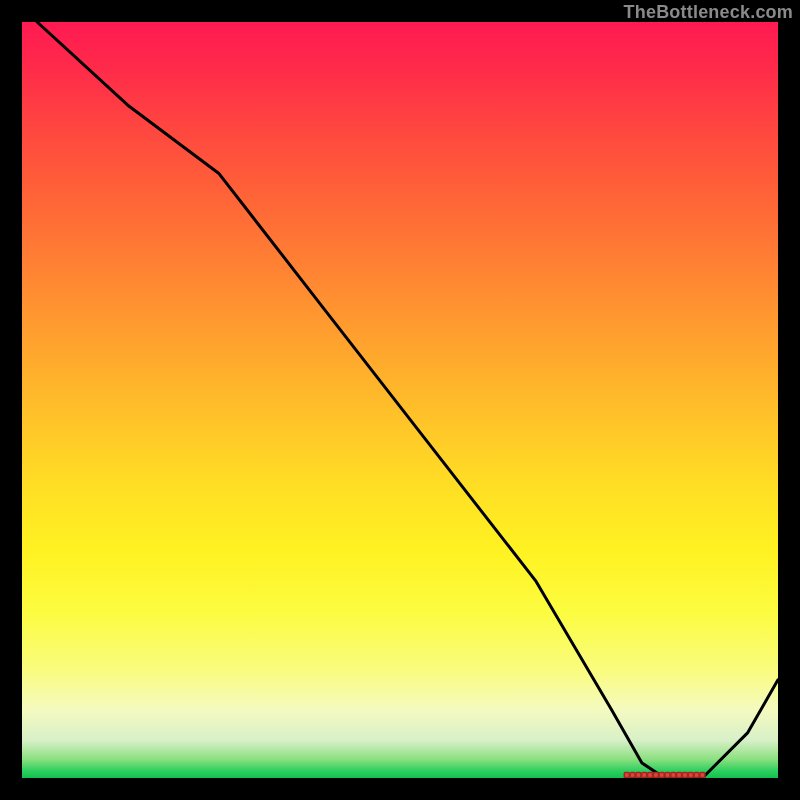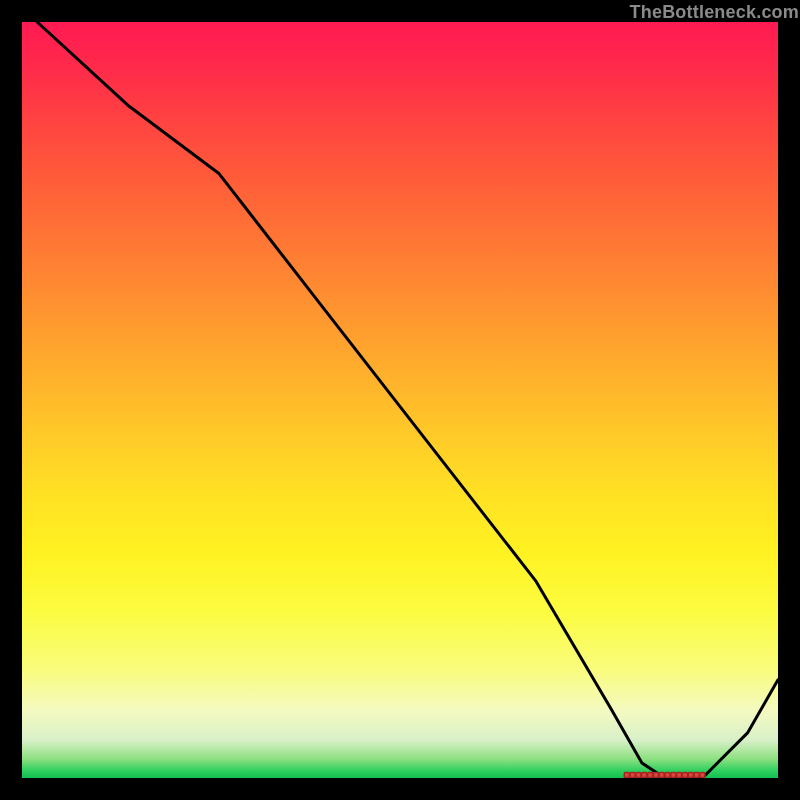--- a/index.html
+++ b/index.html
@@ -52,21 +52,21 @@
   .line-svg {
     position: absolute;
     left: 0;
     top: 0;
     width: 100%;
     height: 100%;
   }
   .watermark {
     position: absolute;
     top: 2px;
-    right: 1px;
+    right: 7px;
     font-family: Arial, Helvetica, sans-serif;
     font-size: 18px;
     font-weight: 600;
     color: #8a8a8a;
     letter-spacing: 0.2px;
   }
   .marker {
     fill: #e0423c;
     stroke: #a02820;
     stroke-width: 1.5;

